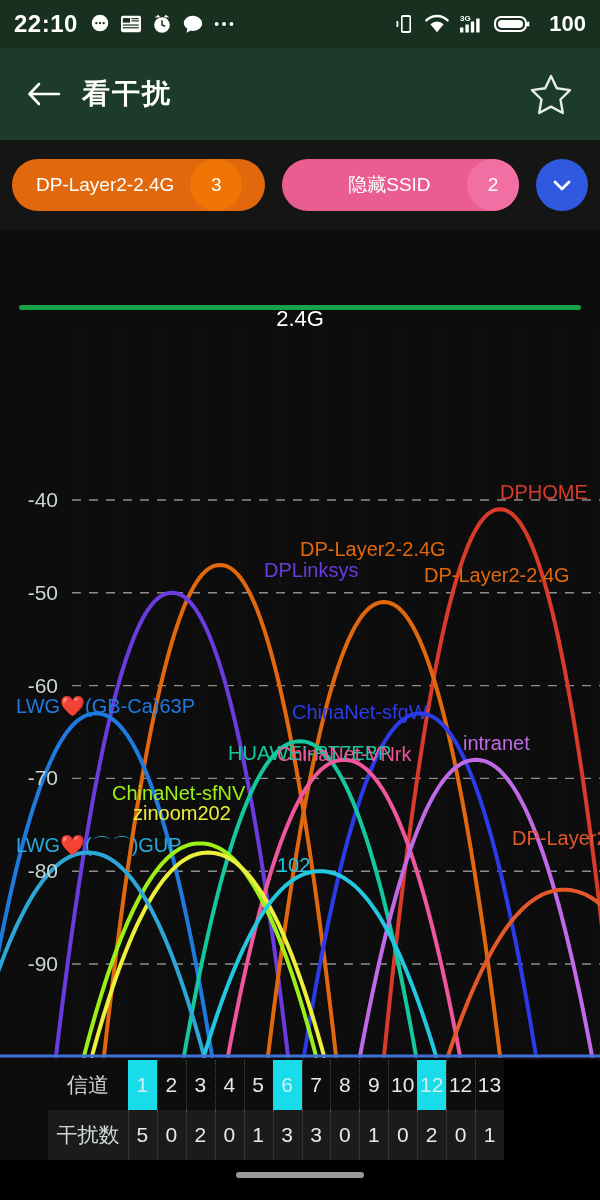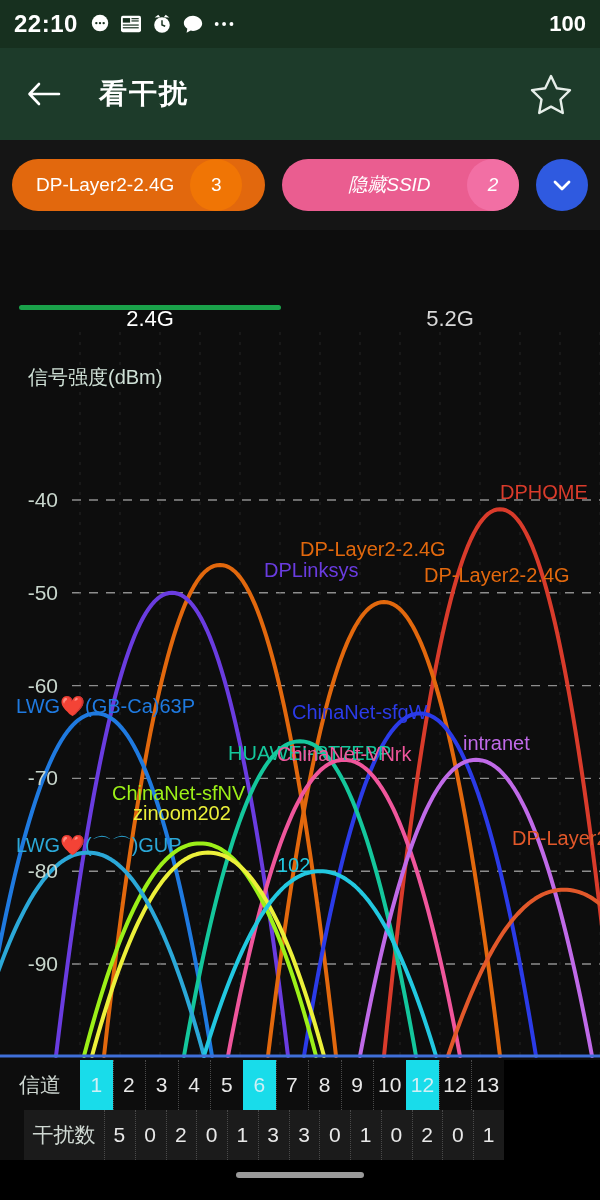--- a/index.html
+++ b/index.html
@@ -17,21 +17,21 @@
   .sb-spacer{ flex:1; }
   .sb-right-icons{ display:flex; align-items:center; gap:9px; }
   .sb-batt-num{ font-size:22px; font-weight:700; margin-left:19px; }
 
   
   .appbar{
     position:absolute; left:0; top:48px; width:600px; height:92px;
     background:#1d3b2a; display:flex; align-items:center; padding:0 26px;
   }
   .appbar-title{
-    color:#fff; font-size:28px; font-weight:700; margin-left:37px; letter-spacing:2px;
+    color:#fff; font-size:28px; font-weight:700; margin-left:20px; letter-spacing:2px;
   }
   .appbar-spacer{ flex:1; }
 
   
   .chipbar{
     position:absolute; left:0; top:140px; width:600px; height:90px;
     background:#151515; display:flex; align-items:center; padding:0 12px; gap:17px;
   }
   .chip{
     height:52px; border-radius:26px; display:flex; align-items:center;
@@ -41,21 +41,21 @@
     color:#fff; font-size:19px; padding:0 16px 0 24px; white-space:nowrap;
     font-weight:400;
   }
   .chip-count{
     height:52px; min-width:52px; border-radius:26px; display:flex;
     align-items:center; justify-content:center; color:#fff; font-size:19px;
     padding:0 14px;
   }
   .chip-orange{ background:#e2680d; width:258px; }
   .chip-orange .chip-count{ background:#f07505; }
-  .chip-pink{ background:#ea5d90; width:242px;font-style:italic; }
+  .chip-pink{ background:#ea5d90; width:242px; }
   .chip-pink .chip-label{ flex:1; text-align:center; padding:0 0 0 30px; }
   .chip-pink .chip-count{ background:#f26fa4; }
   .chip-more{
     width:52px; height:52px; border-radius:26px; background:#2f5ae0;
     display:flex; align-items:center; justify-content:center; flex:0 0 auto;
   }
 
   
   .tabs{
     position:absolute; left:0; top:230px; width:600px; height:102px;
@@ -83,23 +83,24 @@
   svg.plot{ position:absolute; left:0; top:0; width:600px; height:728px; }
   .gridline{ stroke:#b8b8b8; stroke-width:1.4; stroke-dasharray:9 8; opacity:.75; }
   .ytick{ fill:#c8d6cc; font-size:21px; font-family:"Liberation Sans",sans-serif; }
   .curve{ fill:none; stroke-width:4; stroke-linecap:round; stroke-linejoin:round; }
   .netlabel{ font-size:20px; font-family:"Liberation Sans",sans-serif; }
 
   
   .chan-table{
     position:absolute; left:0; top:1060px; width:504px; height:100px;
     background:#0d0d0d;
+    padding-left:48px;
   }
   .chan-row{ display:flex; height:50px; align-items:stretch; }
-  .chan-row.r2{ background:#1b1b1b;margin-left:24px; }
+  .chan-row.r2{ background:#1b1b1b; }
   .chan-head{
     width:80px; display:flex; align-items:center; justify-content:center;
     color:#cfd8d2; font-size:21px; flex:0 0 80px;
   }
   .chan-cell{
     flex:1; display:flex; align-items:center; justify-content:center;
     color:#e8e8e8; font-size:21px; position:relative;
   }
   .chan-cell.hi{ background:#19dcea; color:#cfeff5; }
   .chan-dot{
@@ -142,20 +143,43 @@
     <svg width="22" height="22" viewBox="0 0 24 24">
       <path d="M12 3C6.5 3 2 6.6 2 11c0 2.5 1.5 4.7 3.8 6.2L5 21.5l4.5-2.3c.8.2 1.6.3 2.5.3 5.5 0 10-3.6 10-8S17.5 3 12 3z" fill="#fff"></path>
     </svg>
     <svg width="24" height="10" viewBox="0 0 26 10">
       <circle cx="4" cy="5" r="2.1" fill="#fff"></circle>
         <circle cx="12" cy="5" r="2.1" fill="#fff"></circle>
         <circle cx="20" cy="5" r="2.1" fill="#fff"></circle>
     </svg>
   </div>
   <div class="sb-spacer"></div>
+  <div class="sb-right-icons">
+    <svg width="20" height="24" viewBox="0 0 20 24">
+      <rect x="6" y="3" width="10" height="18" rx="1.8" fill="#fff"></rect>
+      <rect x="7.6" y="5" width="6.8" height="14" fill="#17301f"></rect>
+      <rect x="1.5" y="9" width="1.8" height="6" fill="#fff"></rect>
+    </svg>
+    <svg width="26" height="22" viewBox="0 0 26 22">
+      <path d="M13 19.2 L6.4 11.2 a9.5 9.5 0 0 1 13.2 0 Z" fill="#fff"></path>
+      <path d="M2.4 7.4 a15 15 0 0 1 21.2 0" stroke="#fff" stroke-width="2.4" fill="none" stroke-linecap="round"></path>
+    </svg>
+    <svg width="26" height="24" viewBox="0 0 26 24">
+      <text x="1" y="9" font-size="8" font-family="Liberation Sans,sans-serif" fill="#fff" font-weight="700">3G</text>
+      <rect x="1" y="15.5" width="3.4" height="5" fill="#fff"></rect>
+      <rect x="6.4" y="12.5" width="3.4" height="8" fill="#fff"></rect>
+      <rect x="11.8" y="9.5" width="3.4" height="11" fill="#fff"></rect>
+      <rect x="17.2" y="6.5" width="3.4" height="14" fill="#fff"></rect>
+    </svg>
+    <svg width="36" height="22" viewBox="0 0 36 22">
+      <rect x="1" y="4" width="31" height="14" rx="6" fill="none" stroke="#fff" stroke-width="2.2"></rect>
+      <rect x="4" y="7" width="25" height="8" rx="4" fill="#fff"></rect>
+      <rect x="33" y="8.5" width="2.4" height="5" rx="1.2" fill="#fff"></rect>
+    </svg>
+  </div>
   <span class="sb-batt-num">100</span>
 </div>
 
 <div class="appbar">
   <svg width="36" height="30" viewBox="0 0 36 30">
     <path d="M33 15 H4 M13 5 L3.5 15 L13 25" stroke="#fff" stroke-width="2.6" fill="none" stroke-linecap="round" stroke-linejoin="round"></path>
   </svg>
   <span class="appbar-title">看干扰</span>
   <div class="appbar-spacer"></div>
   <svg width="46" height="44" viewBox="0 0 46 44">
@@ -177,27 +201,23 @@
       <path d="M6 10 L13 17 L20 10" stroke="#fff" stroke-width="2.8" fill="none" stroke-linecap="round" stroke-linejoin="round"></path>
     </svg>
   </div>
 </div>
 
 <div class="tabs">
   <div class="tab active">
     <span>2.4G</span>
     <div class="tab-underline"></div>
   </div>
-  <div class="tab">
-    <span>5.2G</span>
-  </div>
 </div>
 
 <div class="chart-wrap">
-  <div class="chart-ylabel">信号强度(dBm)</div>
   <svg class="plot" id="plot" viewBox="0 0 600 728">
     <g id="grid-layer">
         <line x1="72" x2="600" y1="168" y2="168" class="gridline"></line>
         <line x1="72" x2="600" y1="260.8" y2="260.8" class="gridline"></line>
         <line x1="72" x2="600" y1="353.6" y2="353.6" class="gridline"></line>
         <line x1="72" x2="600" y1="446.4" y2="446.4" class="gridline"></line>
         <line x1="72" x2="600" y1="539.2" y2="539.2" class="gridline"></line>
         <line x1="72" x2="600" y1="632" y2="632" class="gridline"></line>
         <line x1="80" x2="80" y1="0" y2="728" stroke="#3a3a3a" stroke-width="1" stroke-dasharray="3 7" opacity=".55"></line>
         <line x1="120" x2="120" y1="0" y2="728" stroke="#3a3a3a" stroke-width="1" stroke-dasharray="3 7" opacity=".55"></line>

